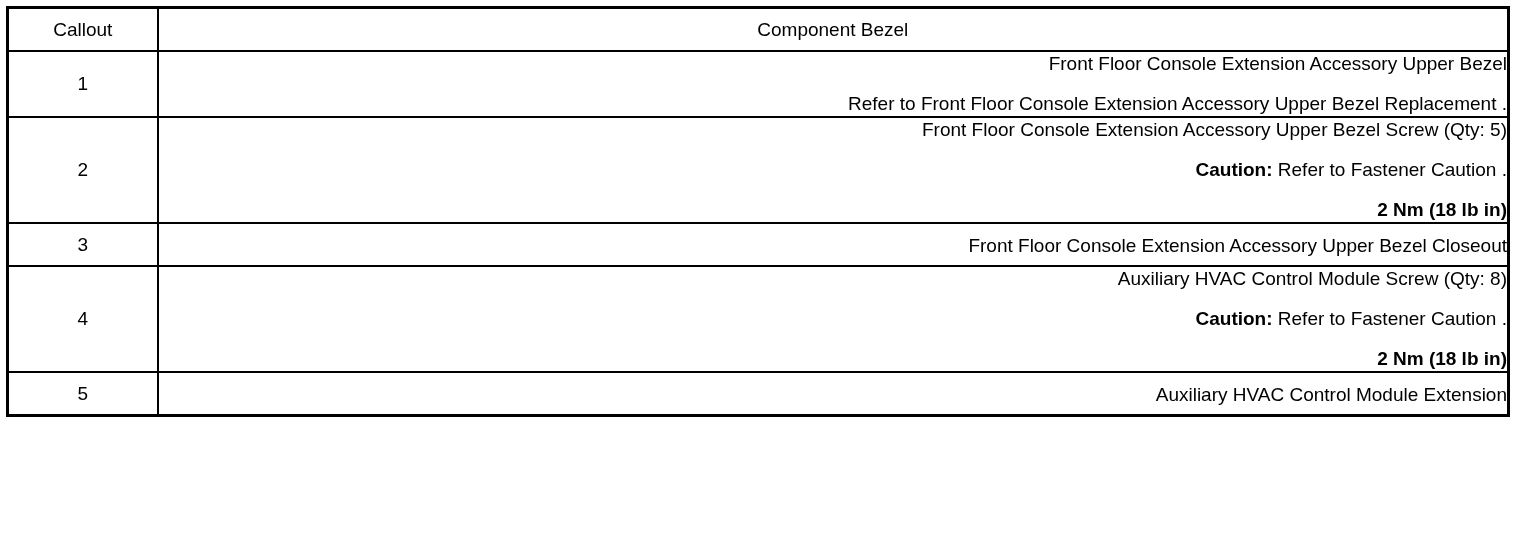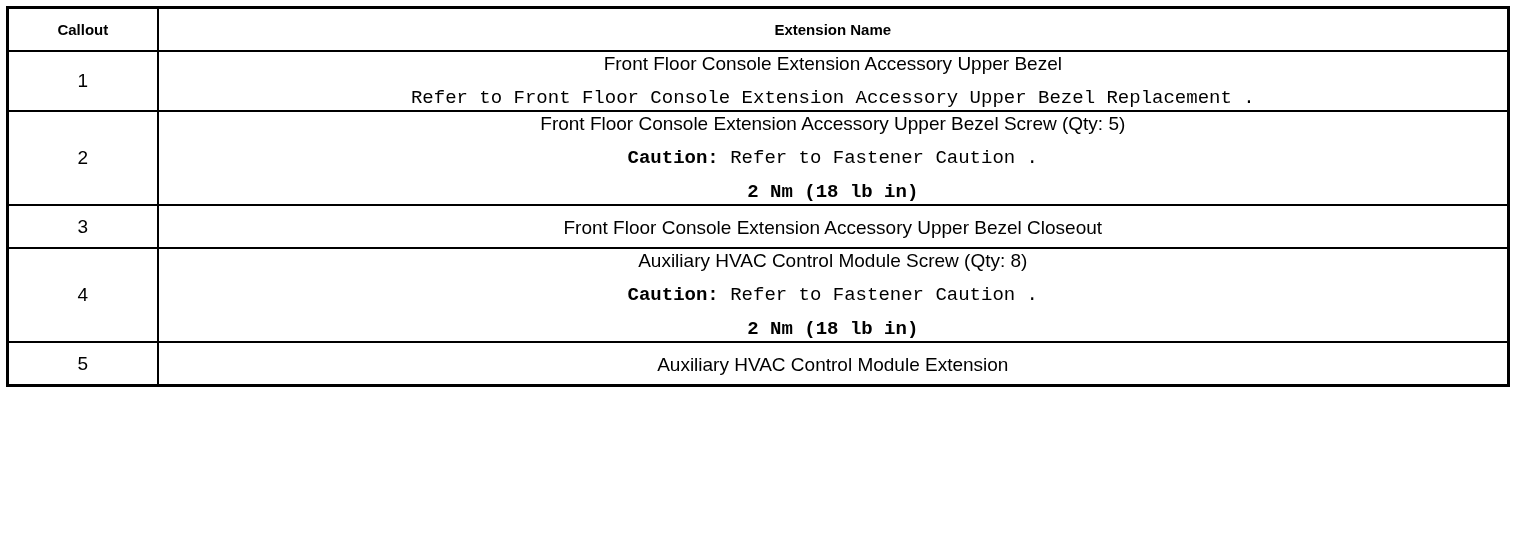--- a/index.html
+++ b/index.html
@@ -28,46 +28,45 @@
   table.callout-table td,
   table.callout-table th {
     border: 2px solid #000000;
     padding: 0;
     vertical-align: middle;
   }
   col.col-callout { width: 150px; }
   col.col-name { width: 1350px; }
 
   thead th {
-    font-size: 15px;
-    font-weight: bold;
+    font-size: 19px;
+    font-weight: normal;
     text-align: center;
     height: 41px;
     line-height: 20px;
     padding: 4px 0;
   }
   td.callout-cell {
     text-align: center;
     font-size: 19px;
     font-weight: normal;
     vertical-align: middle;
   }
   td.name-cell {
-    text-align: center;
+    text-align: right;
     padding: 9px 0 9px 10px;
     vertical-align: middle;
   }
   .line {
     font-size: 19px;
     line-height: 24px;
     white-space: nowrap;
   }
   .line + .line {
-    margin-top: 10px;
-    font-family: Liberation Mono, monospace;
+    margin-top: 16px;
   }
   .bold {
     font-weight: bold;
   }
   .row-single td.name-cell {
     padding-top: 10px;
     padding-bottom: 7px;
   }
 </style>
 </head>
@@ -75,21 +74,21 @@
 
 <div class="sheet">
   <table class="callout-table">
     <colgroup>
       <col class="col-callout">
       <col class="col-name">
     </colgroup>
     <thead>
       <tr>
         <th>Callout</th>
-        <th>Extension Name</th>
+        <th>Component Bezel</th>
       </tr>
     </thead>
     <tbody>
 
       <tr>
         <td class="callout-cell">1</td>
         <td class="name-cell">
           <div class="line">
             <span>Front Floor Console Extension Accessory Upper Bezel</span>
           </div>

